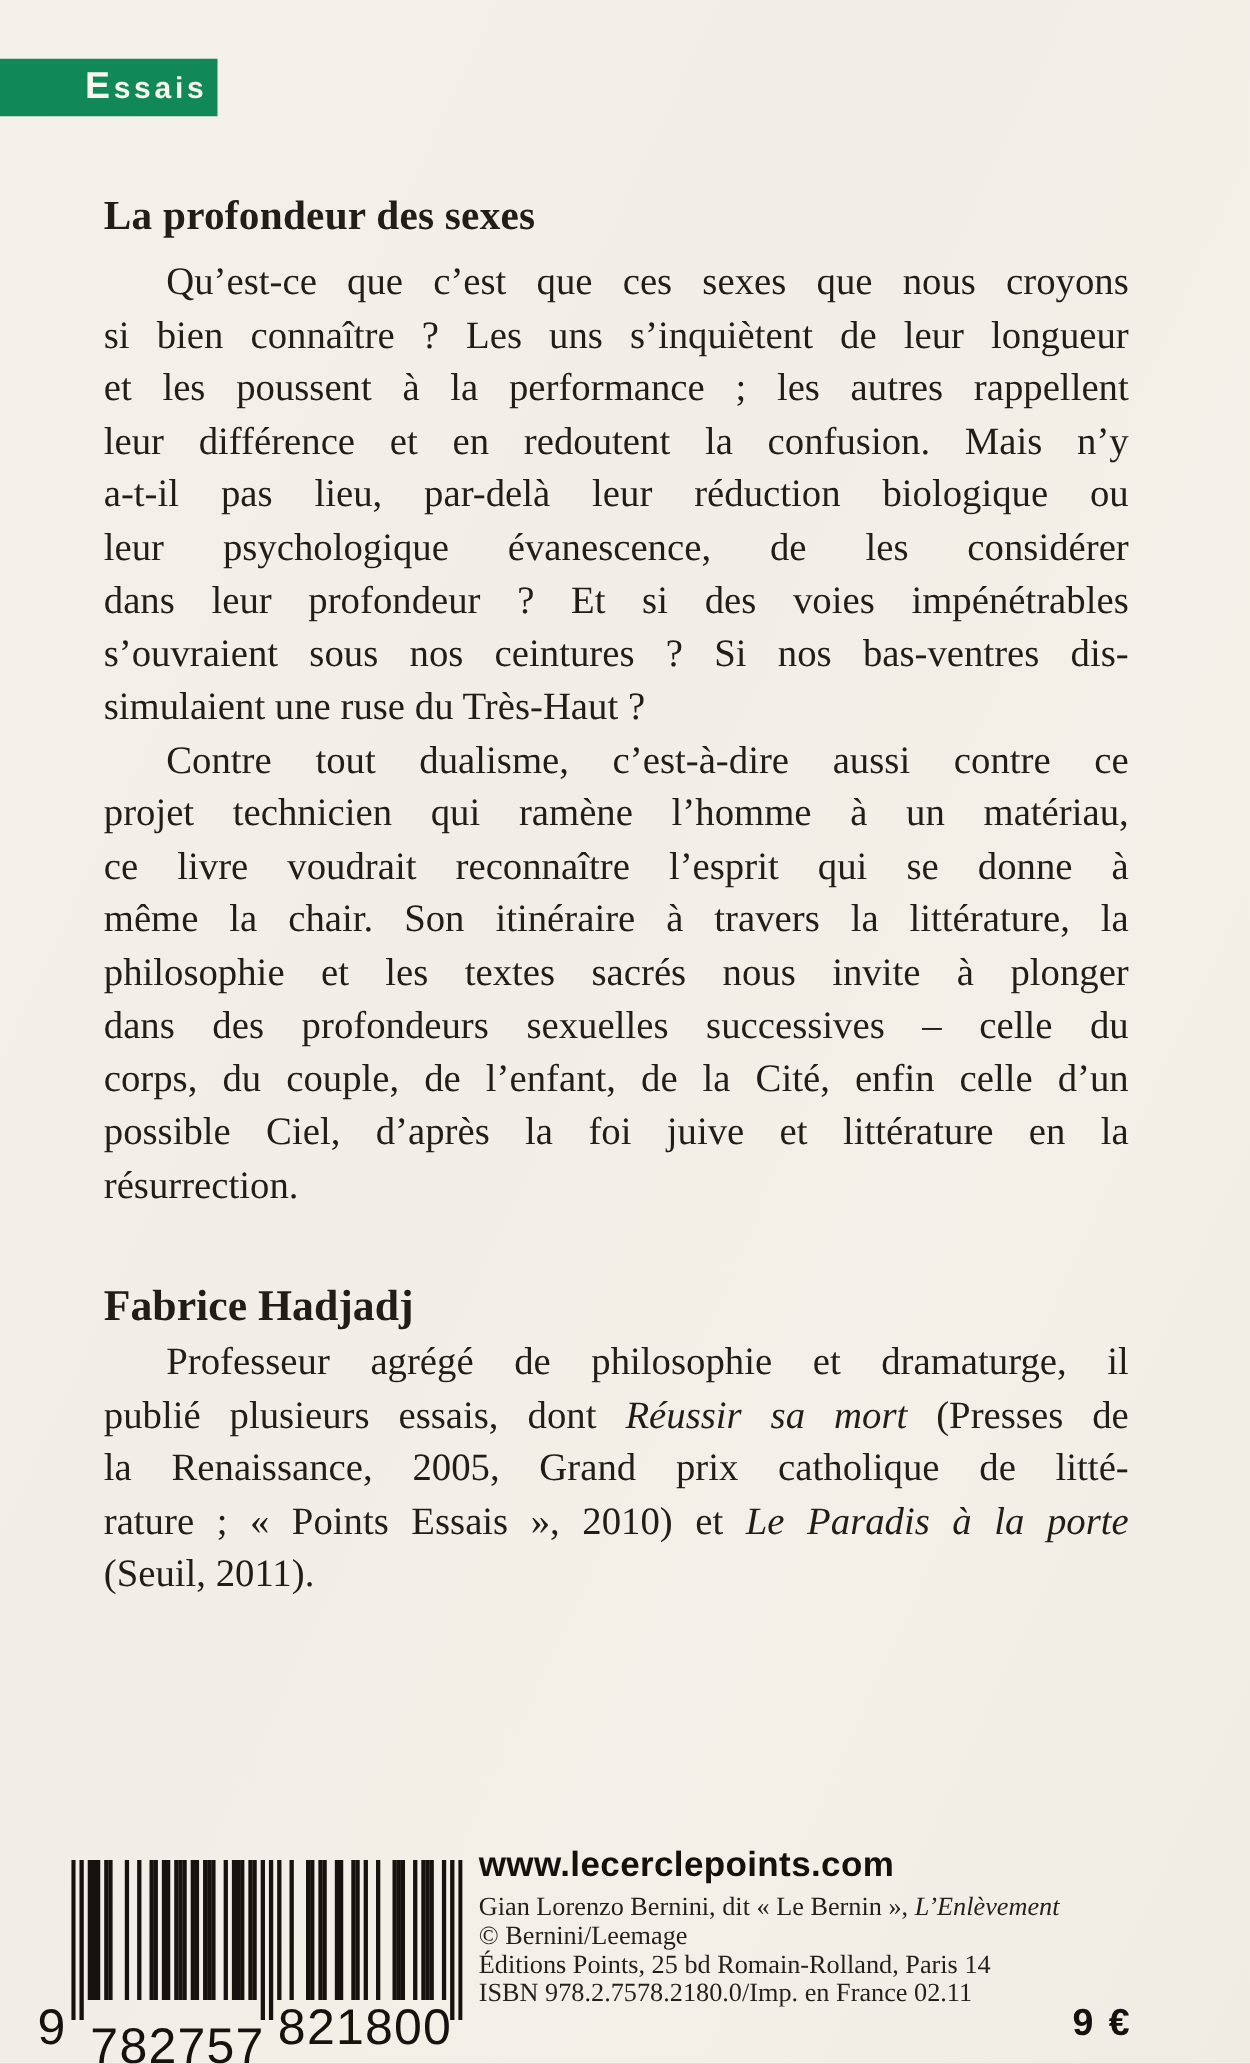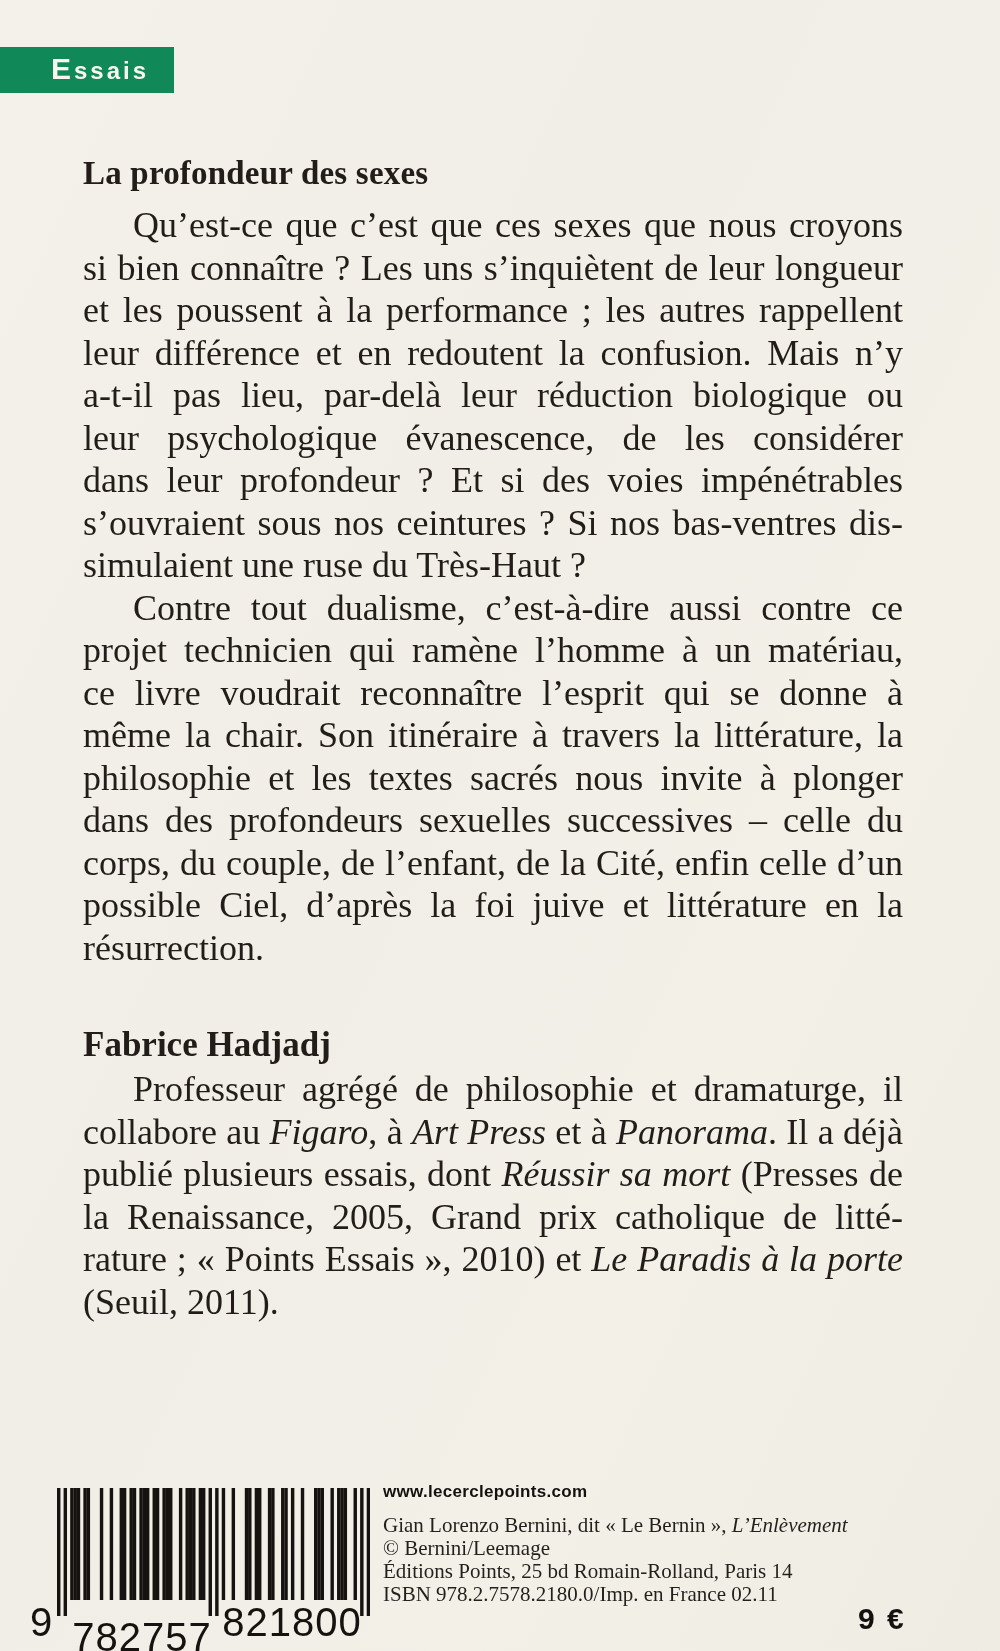--- a/index.html
+++ b/index.html
@@ -9,38 +9,38 @@
     background-image:linear-gradient(115deg, #f4f1ea 0%, #f1eee7 40%, #f3f0e8 70%, #efece4 100%);
     font-family:"Liberation Serif", serif;
     color:#221d19;
     overflow:hidden;
     margin:0 auto;
   }
   
   .badge {
     position:absolute; left:0; top:47px; width:174px; height:46px;
     display:flex; align-items:center; justify-content:flex-end;
-    padding-right:25px; box-sizing:border-box;
+    padding-right:8px; box-sizing:border-box;
   }
   .badge-label {
     display:block;
     font-family:"Liberation Sans", sans-serif;
     font-weight:bold; font-size:24px; letter-spacing:3px;
     line-height:46px;
   }
   .badge-label::first-letter { font-size:30px; }
 
   
   .main { position:absolute; left:83px; top:150px; width:820px; }
   .title {
     font-size:33px; font-weight:bold; margin:0; padding:0;
     line-height:46px; letter-spacing:0.2px;
   }
   .jline {
-    font-size:36px; line-height:42.5px;
+    font-size:31px; line-height:42.5px;
     text-align:justify; text-align-last:justify;
     height:42.5px; overflow:visible; white-space:nowrap0;
   }
   .jline.first { text-indent:50px; }
   .jline.last  { text-align-last:left; }
   .synopsis { margin-top:8px; }
 
   
   .author { position:absolute; left:83px; top:1022px; width:820px; }
   .author-name {
@@ -55,21 +55,21 @@
     font-family:"Liberation Sans", sans-serif;
     font-size:40px; line-height:40px; letter-spacing:1px; color:#15120f;
   }
   .bcd-first  { left:2px; letter-spacing:0; }
   .bcd-group1 { left:114px; transform:translateX(-50%);margin-top:15px; }
   .bcd-group2 { left:264px; transform:translateX(-50%); }
 
   .website {
     position:absolute; left:383px; top:1477px;
     font-family:"Liberation Sans", sans-serif;
-    font-weight:bold; font-size:17px; line-height:30px; color:#14110e;
+    font-weight:bold; font-size:28px; line-height:30px; color:#14110e;
     letter-spacing:0.3px;
   }
   .credits { position:absolute; left:383px; top:1514px; width:470px; }
   .cline { font-size:21px; line-height:23px; color:#241f1b; }
 
   .price {
     position:absolute; left:858px; top:1602px;
     font-family:"Liberation Sans", sans-serif;
     font-weight:bold; font-size:30px; line-height:34px; color:#14110e;
     letter-spacing:2px;
@@ -106,21 +106,20 @@
         <div class="jline">corps, du couple, de l’enfant, de la Cité, enfin celle d’un</div>
         <div class="jline">possible Ciel, d’après la foi juive et littérature en la</div>
         <div class="jline last">résurrection.</div>
       </div>
   </div>
 
   <div class="author">
     <h2 class="author-name">Fabrice Hadjadj</h2>
     <div id="bio">
         <div class="jline first">Professeur agrégé de philosophie et dramaturge, il</div>
-        <div class="jline">collabore au <i>Figaro</i>, à <i>Art Press</i> et à <i>Panorama</i>. Il a déjà</div>
         <div class="jline">publié plusieurs essais, dont <i>Réussir sa mort</i> (Presses de</div>
         <div class="jline">la Renaissance, 2005, Grand prix catholique de litté-</div>
         <div class="jline">rature ; « Points Essais », 2010) et <i>Le Paradis à la porte</i></div>
         <div class="jline last">(Seuil, 2011).</div>
       </div>
   </div>
 
   <div class="barcode">
     <svg id="barcode-svg" width="313" height="133" viewBox="0 0 95 133" preserveAspectRatio="none">
         <rect x="0" y="0" width="1.04" height="128" fill="#15120f"></rect>

